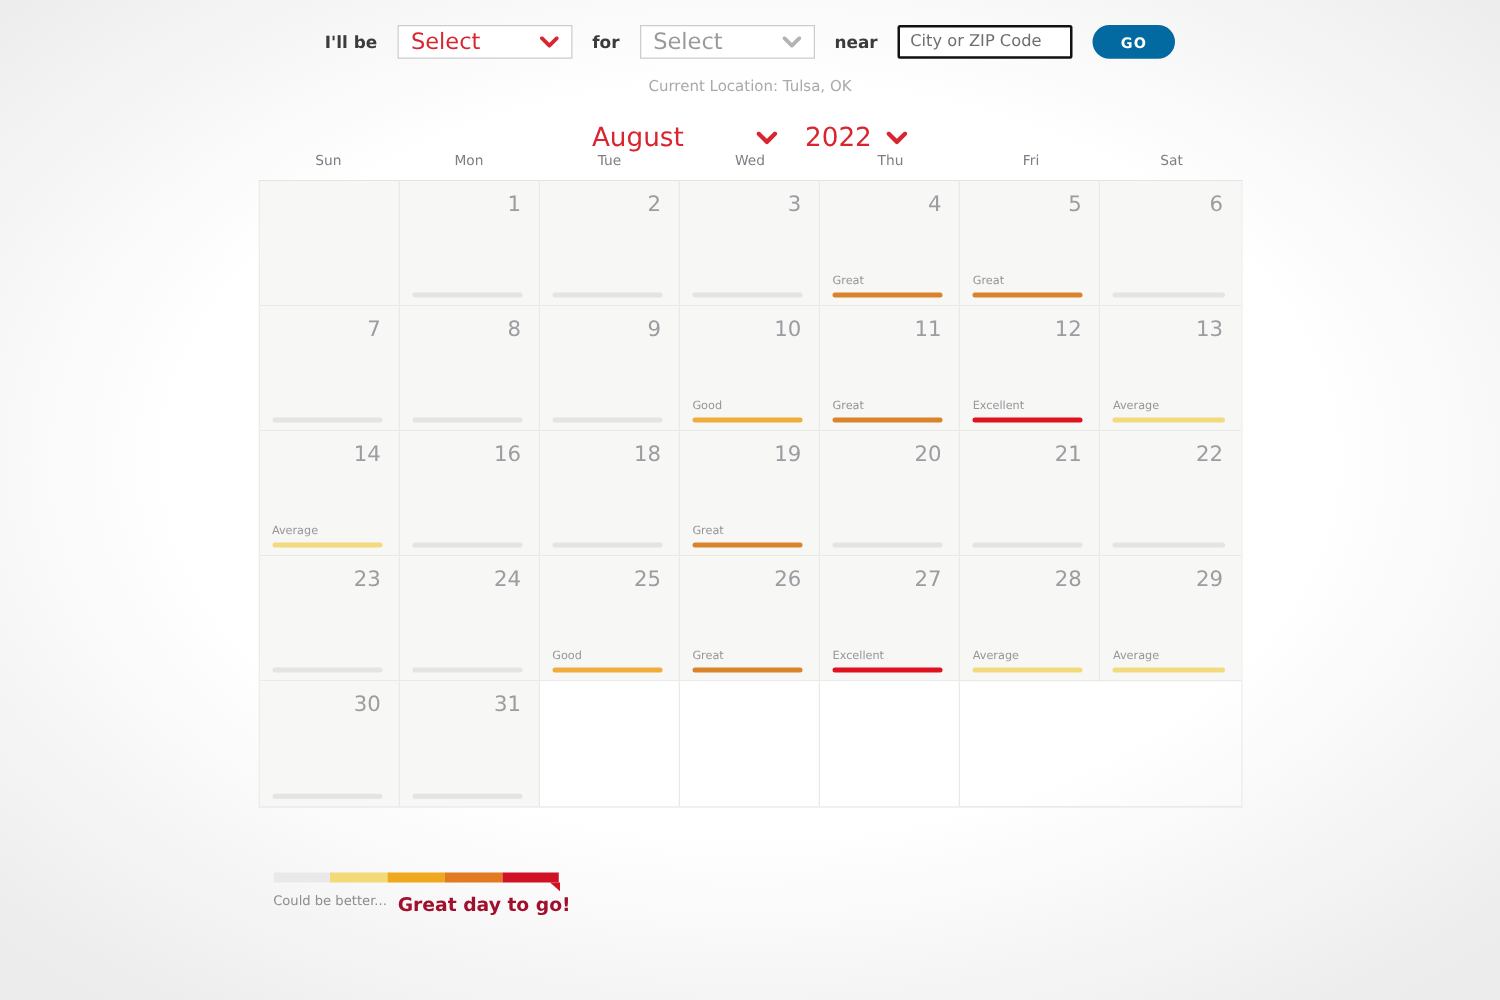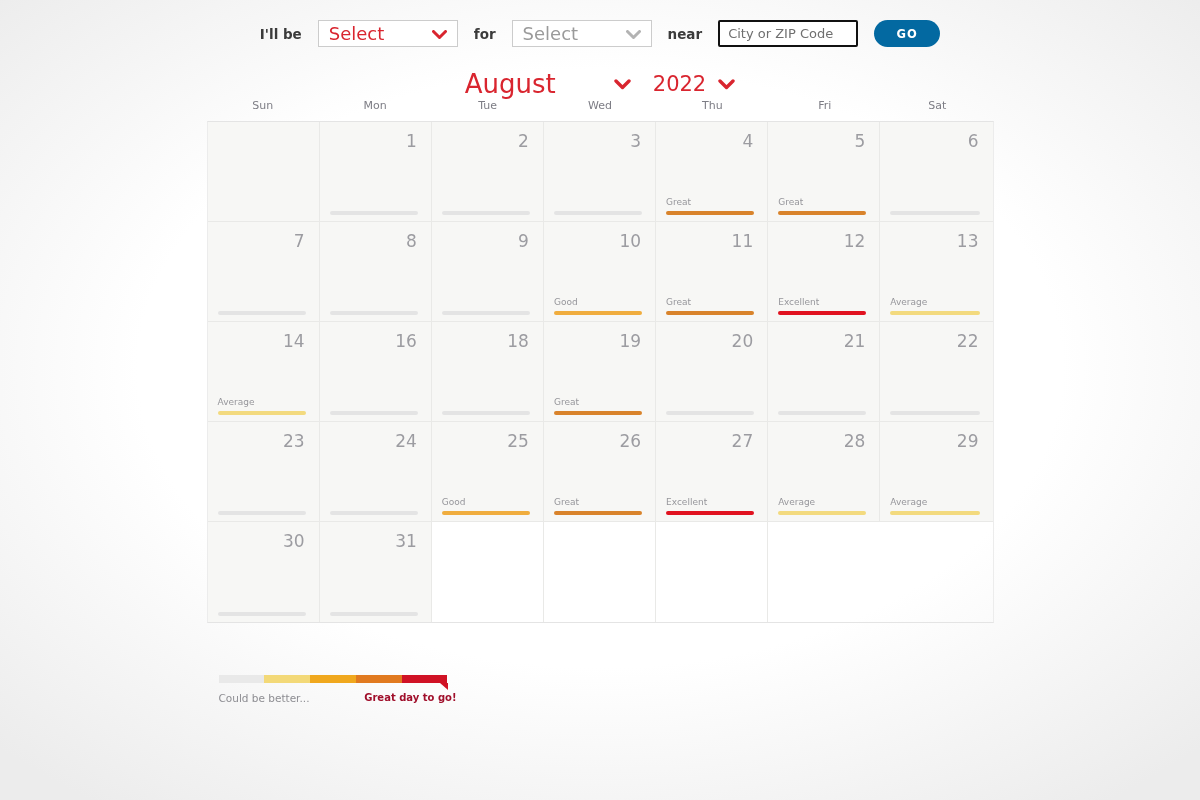--- a/index.html
+++ b/index.html
@@ -29,21 +29,21 @@
   .zipinput::placeholder { color:#6f6f6f; }
   .go-btn {
     width:66px; height:27px; border:none; border-radius:14px; background:#0369a1;
     color:#fff; font-size:11.5px; font-weight:bold; letter-spacing:1px; cursor:pointer;
     font-family:inherit;
   }
   .cur-loc { text-align:center; margin-top:15px; font-size:12px; color:#a9a9ad; }
 
   
   .month-row { display:flex; align-items:center; justify-content:center; margin-top:22px; color:#d9252f; }
-  .month-name { font-size:26px; }
+  .month-name { font-size:21px; }
   .month-chev { margin-left:58px; }
   .year-name { font-size:21px; margin-left:22px; }
   .year-chev { margin-left:12px; }
   .month-part { display:flex; align-items:center; cursor:pointer; }
 
   
   .dow-row { display:grid; grid-template-columns:repeat(7,1fr); padding-bottom:9px; }
   .dow { text-align:center; font-size:11px; color:#7d7d85; }
   .grid {
     display:grid; grid-template-columns:repeat(7,1fr); grid-auto-rows:100px;
@@ -60,21 +60,21 @@
 
   
   .legend { margin-left:12px; }
   .legend-title { margin-top:27px; font-size:12.5px; color:#55555f; }
   .legend-bar { margin-top:52px; width:229px; height:8px; display:flex; position:relative; }
   .legend-bar .seg { flex:1 1 0; }
   .legend-arrow { position:absolute; right:0; top:8px; width:0; height:0;
     border-left:8px solid transparent; }
   .legend-labels { width:238px; display:flex; justify-content:space-between; margin-top:9px; }
   .legend-left  { font-size:10.5px; color:#8d8d92; }
-  .legend-right { font-size:10px; font-weight:bold; color:#a00f2b; }
+  .legend-right { font-size:15px; font-weight:bold; color:#a00f2b; }
 </style>
 </head>
 <body>
 
 <div class="content">
 
   <div class="topbar">
     <span class="lbl">I'll be</span>
     <div class="selectbox accent">
       <span>Select</span>
@@ -91,20 +91,21 @@
         <svg width="15" height="10" viewBox="0 0 15 10">
             <polyline points="1.5,1.5 7.5,7.5 13.5,1.5" fill="none" stroke="#b3b3b3" stroke-width="3" stroke-linecap="round" stroke-linejoin="round"></polyline>
           </svg>
       </span>
     </div>
     <span class="lbl">near</span>
     <input class="zipinput" type="text" placeholder="City or ZIP Code" style="">
     <button class="go-btn">GO</button>
   </div>
 
+  <div class="cur-loc">Current Location: Tulsa, OK</div>
 
   <div class="month-row">
     <div class="month-part">
       <span class="month-name">August</span>
       <span class="month-chev">
         <svg width="17" height="11" viewBox="0 0 17 11">
             <polyline points="2,2 8.5,8.5 15,2" fill="none" stroke="#d9252f" stroke-width="3.4" stroke-linecap="round" stroke-linejoin="round"></polyline>
           </svg>
       </span>
     </div>

